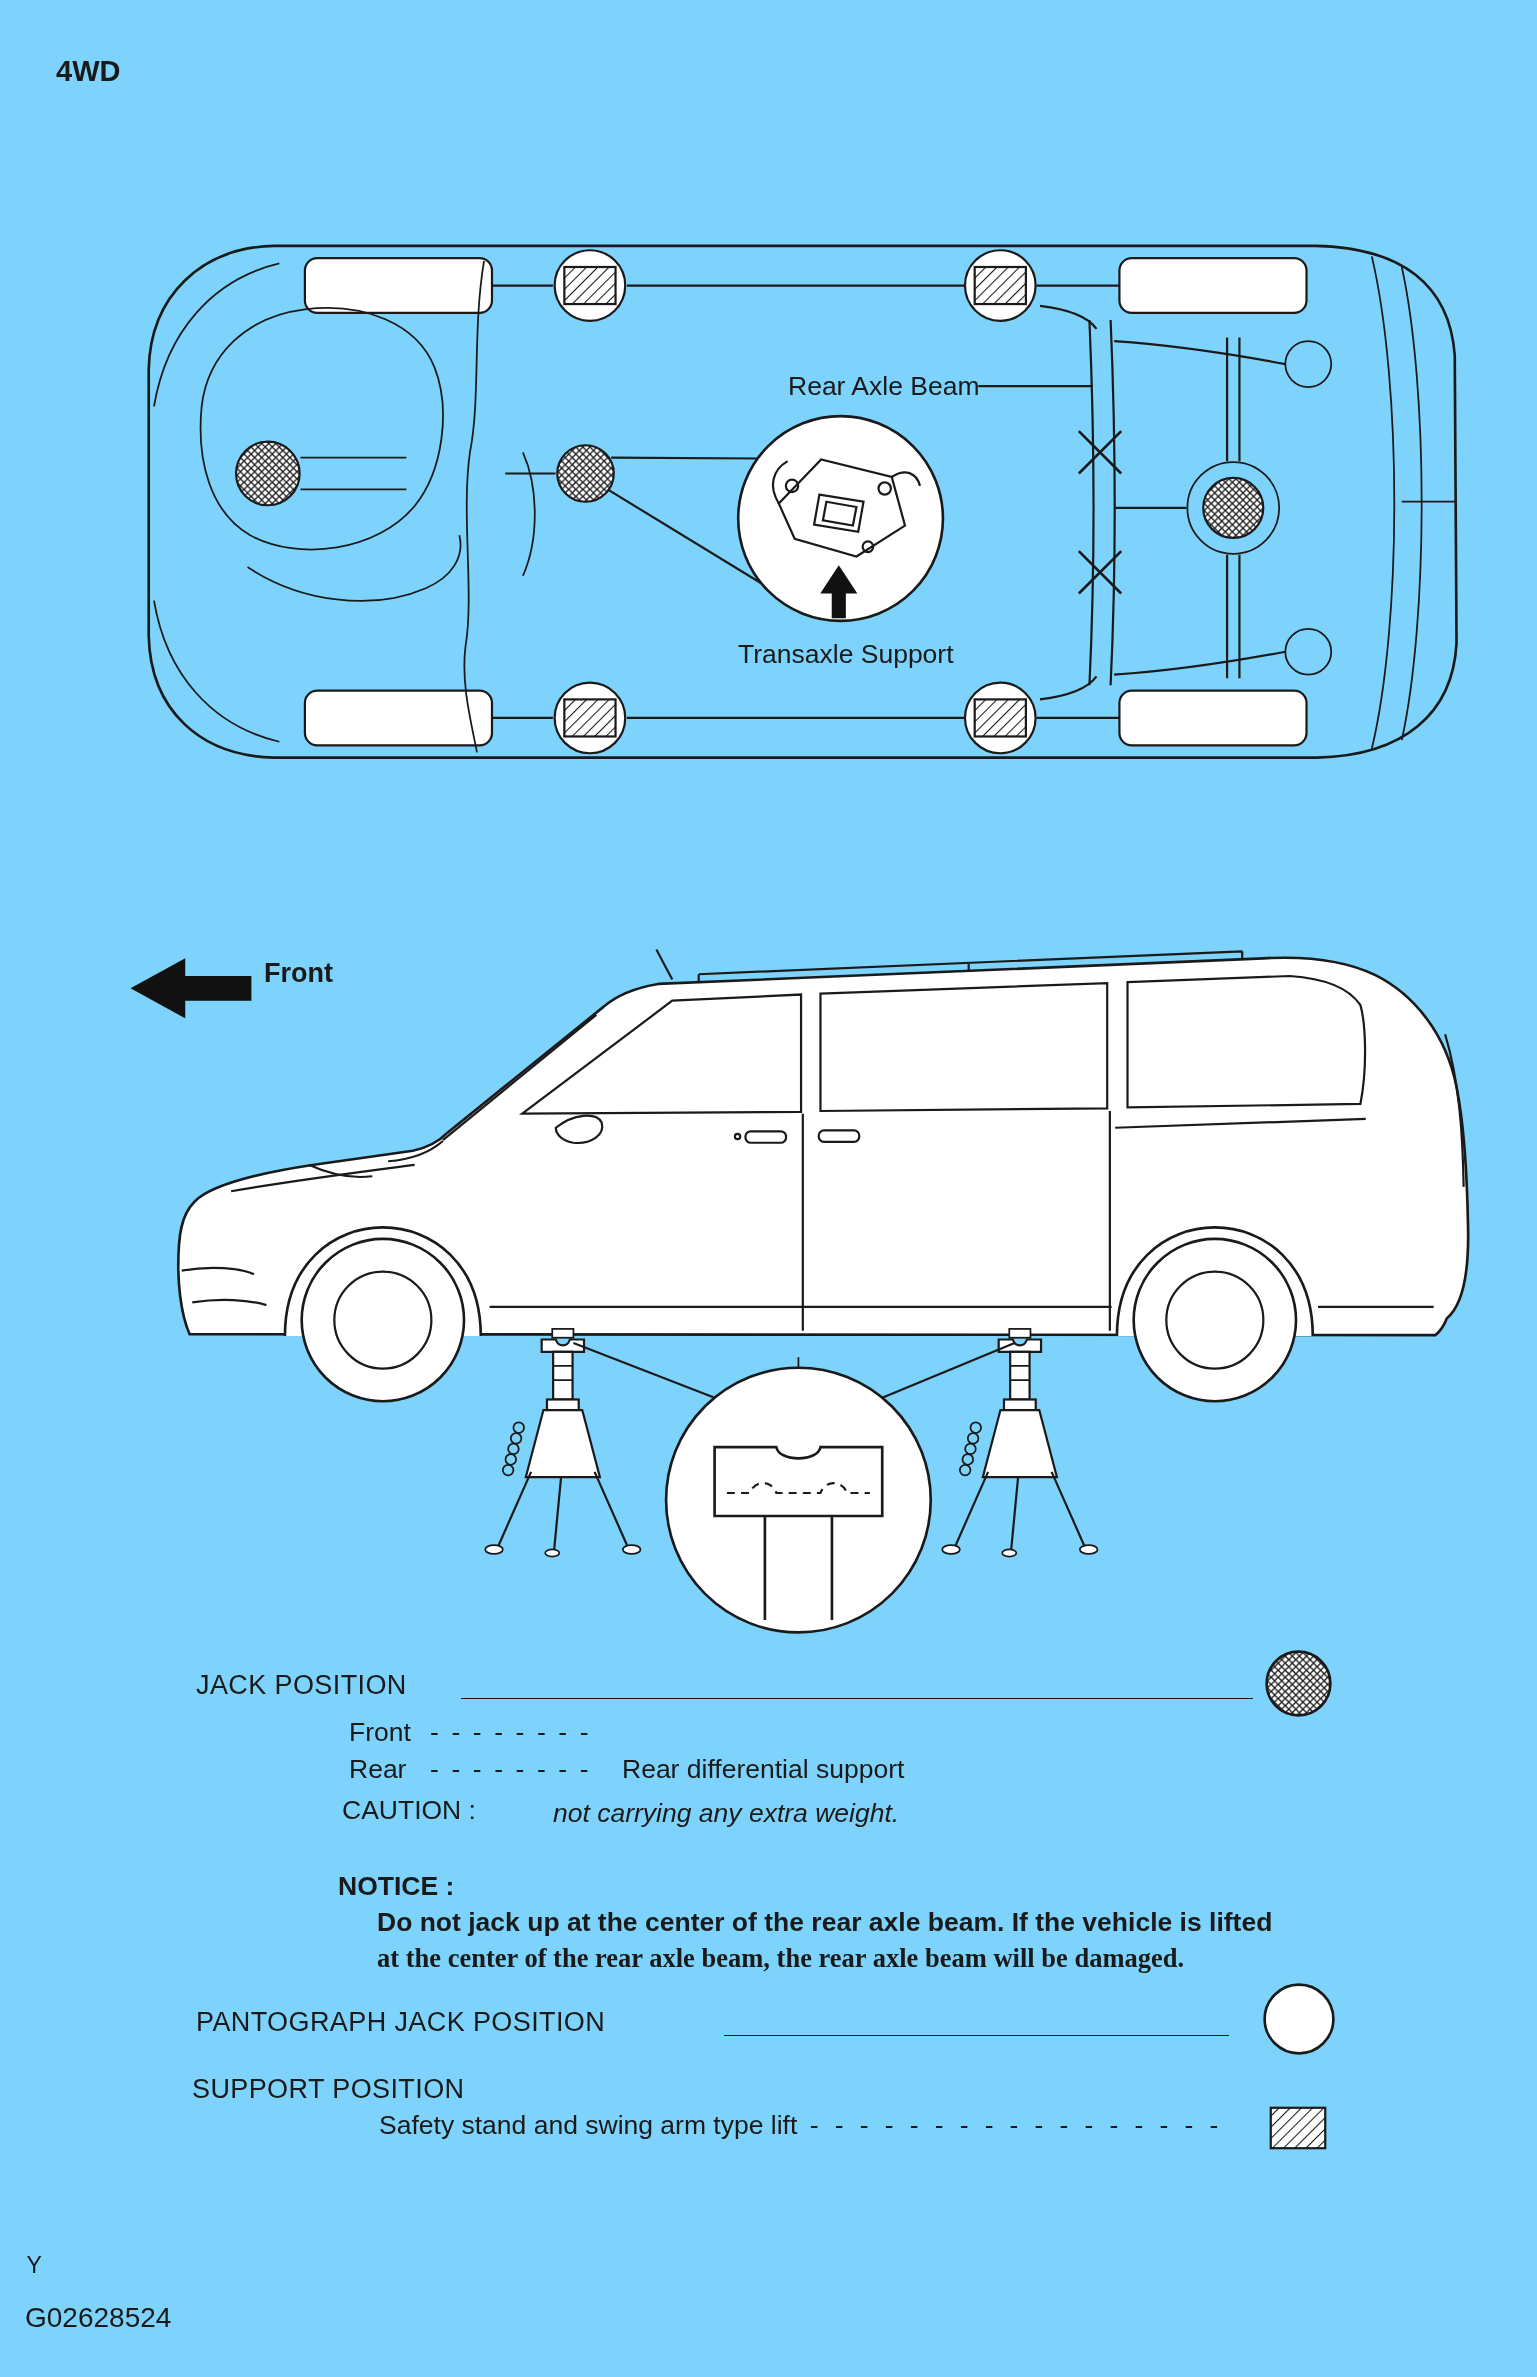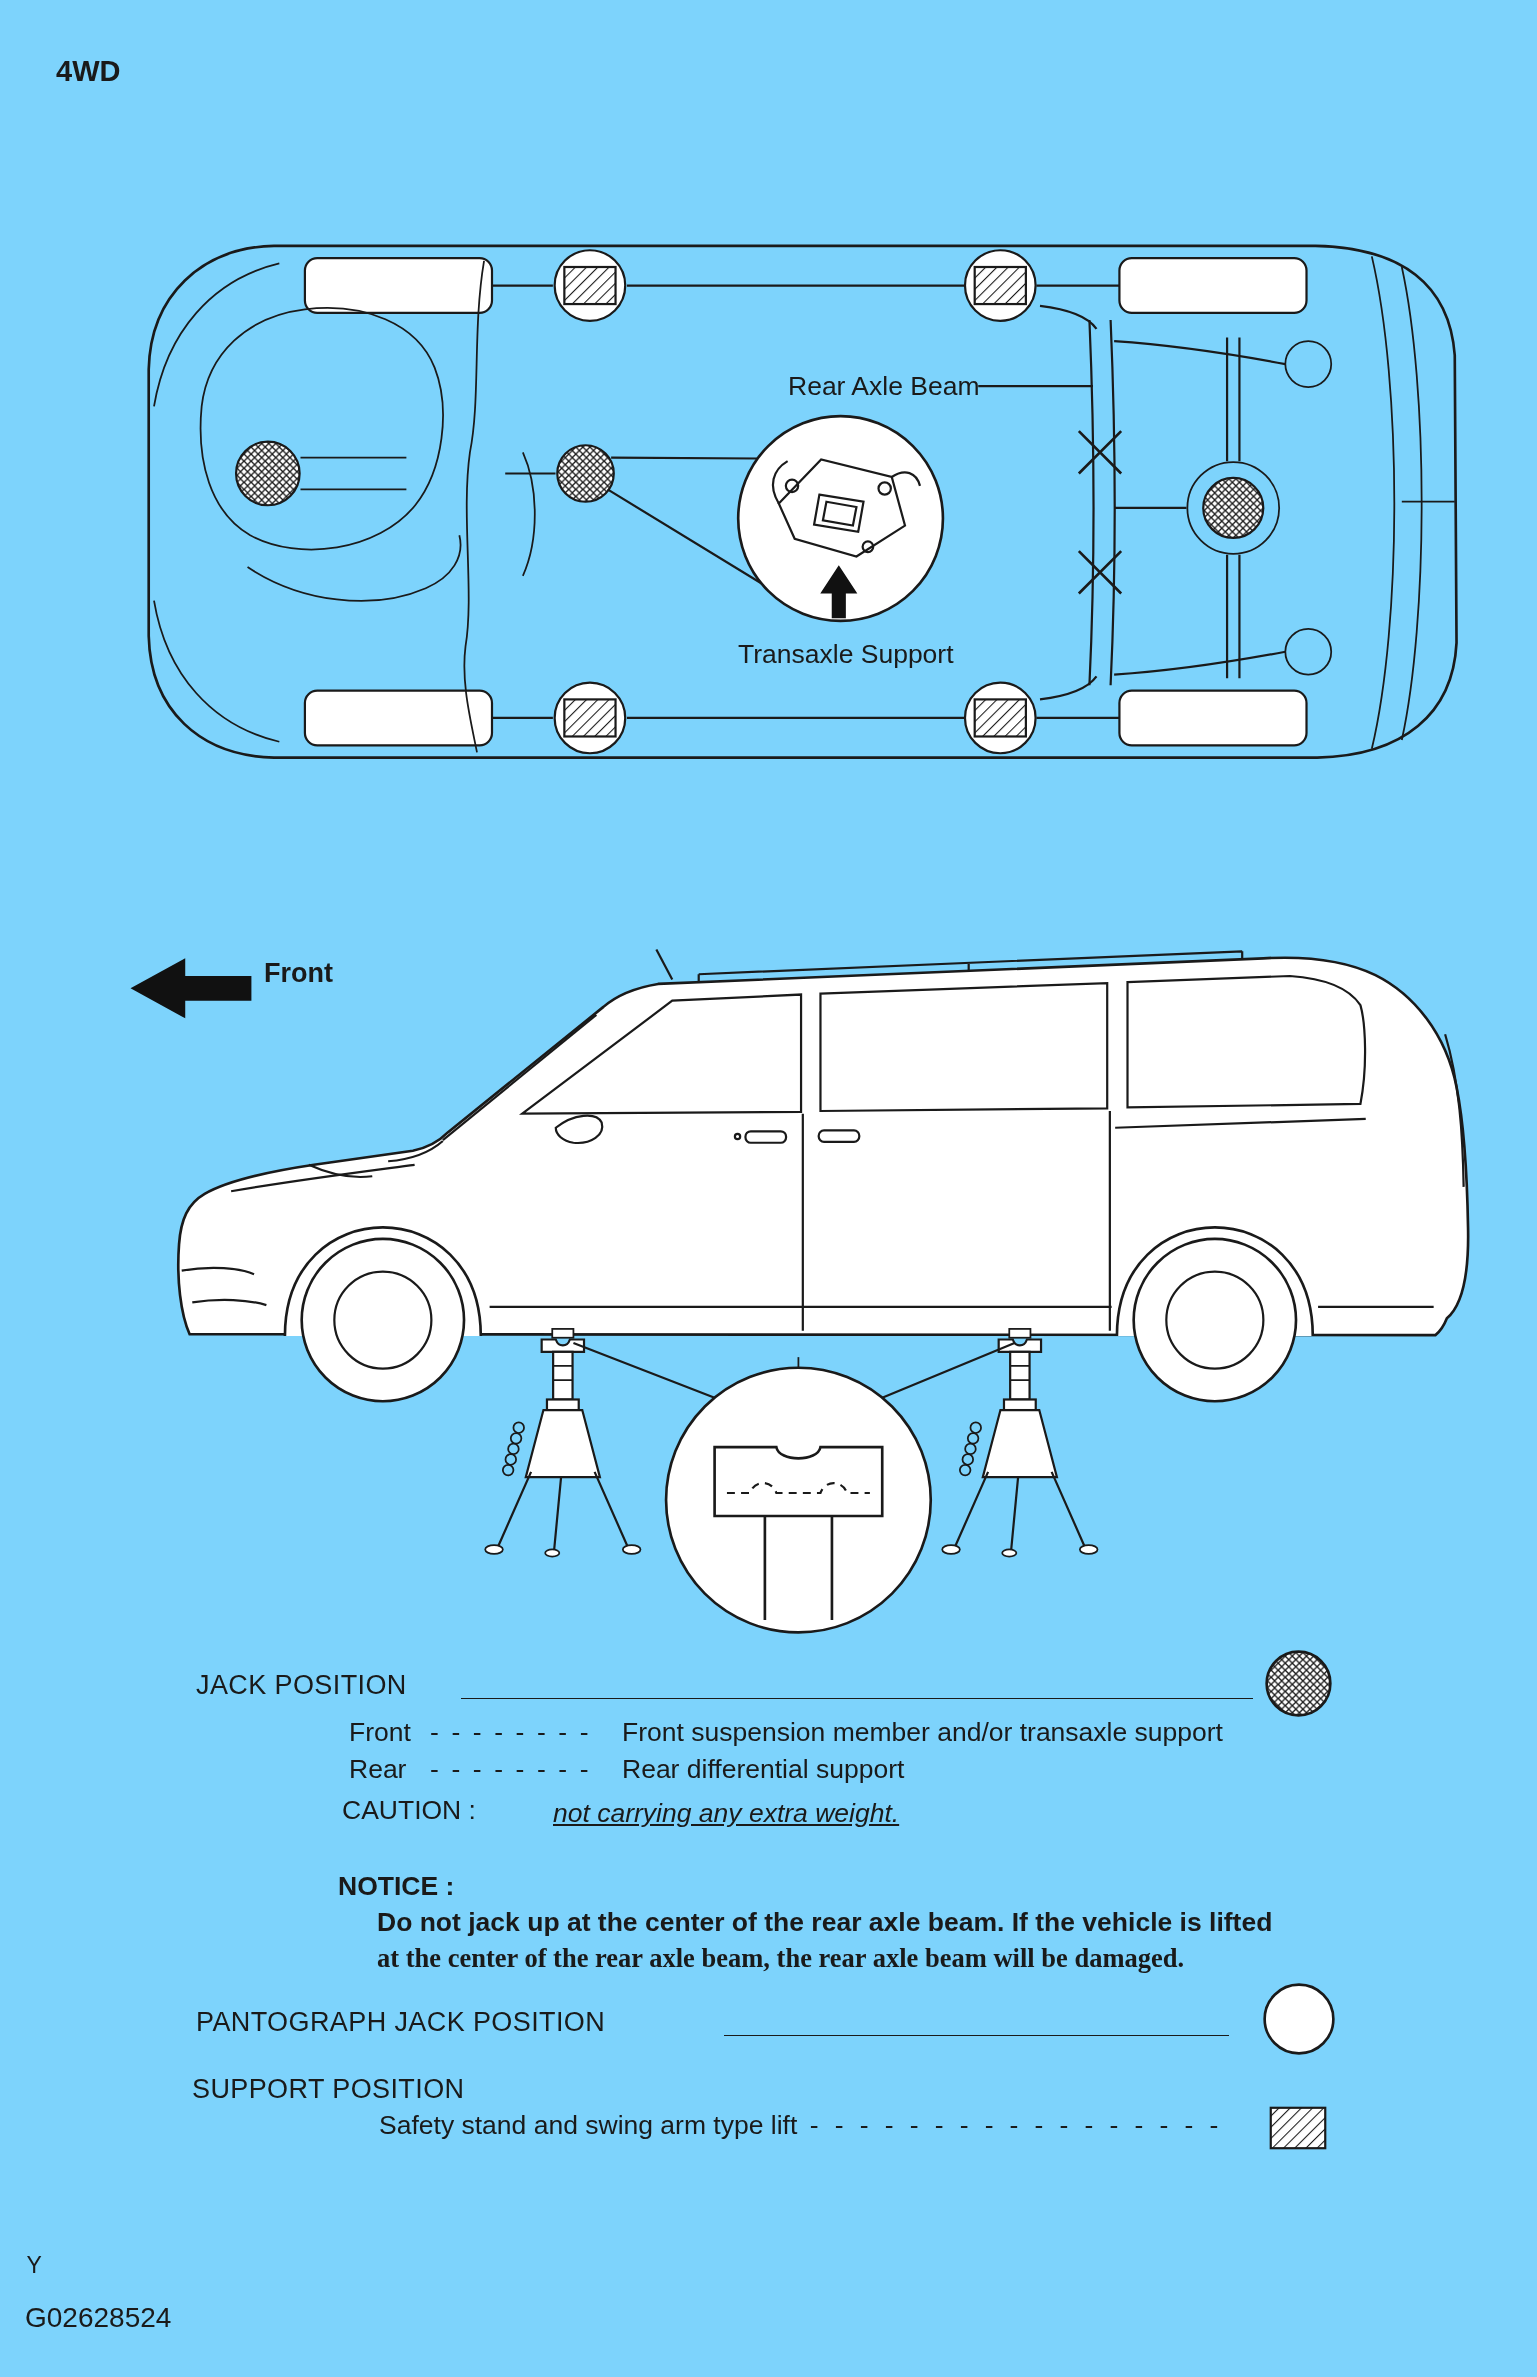--- a/index.html
+++ b/index.html
@@ -227,32 +227,31 @@
 
   <div class="abs t31 ink nowrap" style="left:196px;top:1670px;">JACK POSITION</div>
   <div class="abs leader" style="left:461px;top:1698px;width:792px;"></div>
   <svg class="abs" style="left:1264px;top:1649px;" width="69" height="69" viewBox="0 0 78 78">
     <circle cx="39" cy="39" r="36" fill="url(#pat-cross)" stroke="#1a1a1a" stroke-width="3"></circle>
   </svg>
 
   <div class="abs row t30 ink" style="left:349px;top:1717px;">
     <span class="lab-col" style="width:81px;">Front</span>
     <span class="dashes" style="width:192px;">- - - - - - - -</span>
-    <span>Front suspension member and/or transaxle support</span>
   </div>
   <div class="abs row t30 ink" style="left:349px;top:1754px;">
     <span class="lab-col" style="width:81px;">Rear</span>
     <span class="dashes" style="width:192px;">- - - - - - - -</span>
     <span>Rear differential support</span>
   </div>
 
   <div class="abs row t30 ink" style="left:342px;top:1795px;gap:28px;">
     <span class="lab-col" style="width:183px;">CAUTION :</span>
     <span>
-      <div class="i nowrap" style="line-height:36px;text-decoration:underline;">not carrying any extra weight.</div>
+      <div class="i nowrap" style="line-height:36px;">not carrying any extra weight.</div>
     </span>
   </div>
 
   <div class="abs b t30 ink nowrap" style="left:338px;top:1871px;">NOTICE :</div>
   <div class="abs b t30 ink nowrap" style="left:377px;top:1907px;">Do not jack up at the center of the rear axle beam. If the vehicle is lifted</div>
   <div class="abs b t30 ink nowrap" style="left:377px;top:1943px;font-family:Liberation Serif, serif;">at the center of the rear axle beam, the rear axle beam will be damaged.</div>
 
   <div class="abs t31 ink nowrap" style="left:196px;top:2007px;">PANTOGRAPH JACK POSITION</div>
   <div class="abs leader" style="left:724px;top:2035px;width:505px;"></div>
   <svg class="abs" style="left:1262px;top:1982px;" width="74" height="74" viewBox="0 0 84 84">

